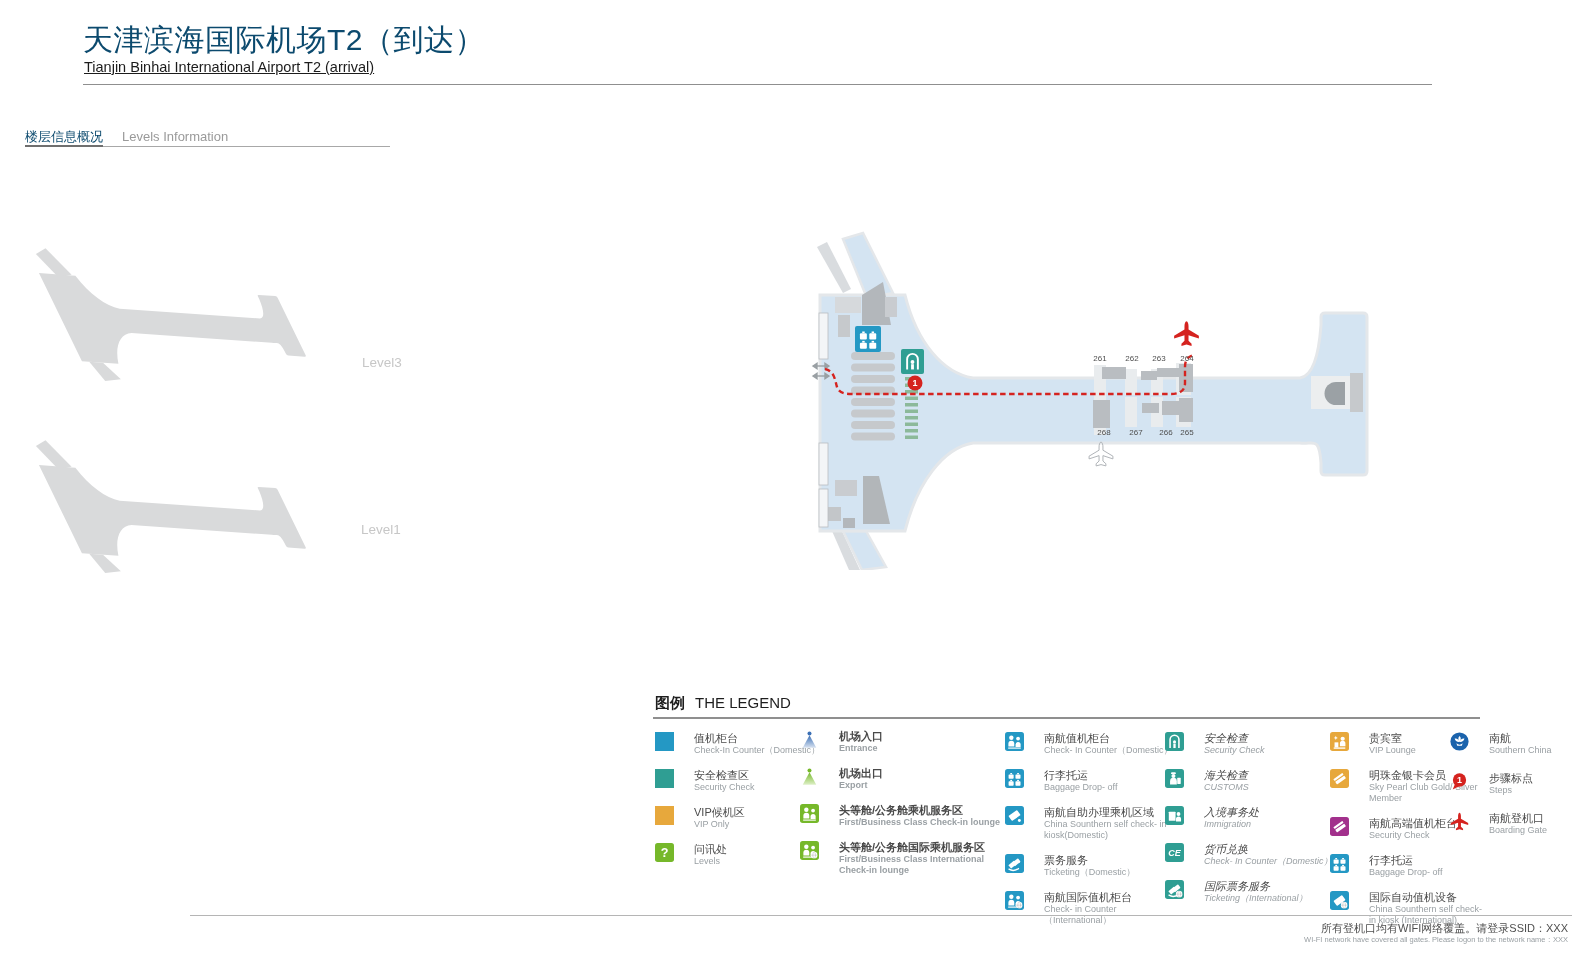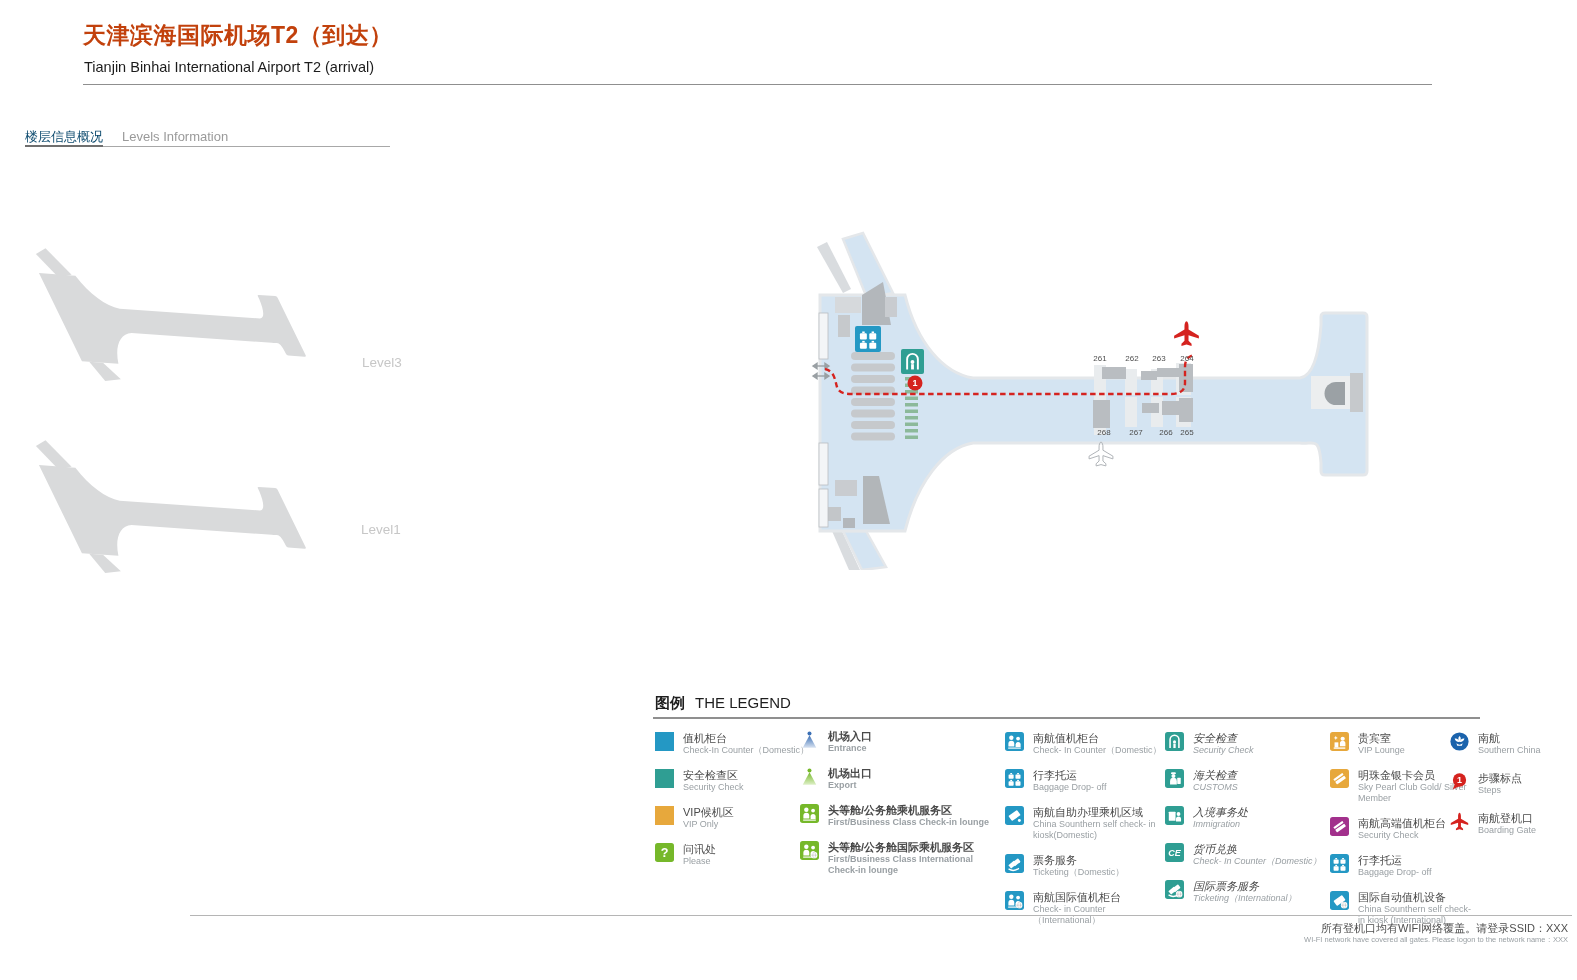--- a/index.html
+++ b/index.html
@@ -3,35 +3,35 @@
 <meta charset="utf-8">
 <style>
   html,body{margin:0;padding:0;background:#fff;}
   body{position:relative;width:1577px;height:980px;font-family:"Liberation Sans",sans-serif;overflow:hidden;}
   .abs{position:absolute;}
   
   .f-blue{fill:var(--blue);} .f-teal{fill:var(--teal);} .f-green{fill:var(--green);}
   .f-orange{fill:var(--orange);} .f-purple{fill:var(--purple);} .f-red{fill:var(--red);}
   .f-brand{fill:var(--brand_blue);}
   
-  .title-zh{left:83px;top:20px;font-size:23px;font-weight:bold;color:#c2410c;letter-spacing:.5px;}
-  .title-en{left:84px;top:59px;font-size:14.5px;color:#1c1c1c;}
+  .title-zh{left:83px;top:20px;font-size:30px;font-weight:normal;color:#0c4a6e;letter-spacing:.5px;}
+  .title-en{left:84px;top:59px;font-size:14.5px;color:#1c1c1c;text-decoration:underline;}
   .title-rule{left:83px;top:84px;width:1349px;height:1px;background:#8f8f8f;}
   
   .lv-zh{left:25px;top:128px;font-size:13px;color:#0c4a6e;}
   .lv-en{left:122px;top:129px;font-size:13px;color:#9a9a9a;}
   .lv-rule{left:25px;top:146px;width:365px;height:1px;background:#a8a8a8;}
   .lv-rule-dark{left:25px;top:145px;width:78px;height:2px;background:#6f6f6f;}
   .level-label{font-size:13.5px;color:#c7c7c7;}
   
   .lg-head{left:655px;top:694px;font-size:15px;color:#1e1e1e;}
   .lg-head .zh{font-weight:bold;margin-right:10px;}
   .lg-rule{left:653px;top:717px;width:827px;height:2px;background:#8f8f8f;}
   .lg-col{display:flex;flex-direction:column;gap:13px;}
-  .litem{display:flex;align-items:flex-start;gap:9px;}
+  .litem{display:flex;align-items:flex-start;gap:20px;}
   .licon{width:19px;height:19px;flex:0 0 auto;display:block;}
   .ltxt .zh{font-size:11px;color:#4a4a4a;line-height:1.2;}
   .ltxt .en{font-size:9px;color:#9aa0a4;line-height:1.2;}
   .w130{width:130px;} .w170{width:175px;} .w140{width:140px;} .w148{width:148px;} .w112{width:118px;}
   
   .ft-rule{left:190px;top:915px;width:1382px;height:1px;background:#b5b5b5;}
   .ft-zh{right:9px;top:921px;font-size:11px;color:#4f4f4f;text-align:right;}
   .ft-en{right:9px;top:935px;font-size:7.5px;color:#9aa0a4;text-align:right;}
   .map-text{font-size:8px;fill:#4f4f4f;}
   .hidden-defs{position:absolute;width:0;height:0;overflow:hidden;}
@@ -299,21 +299,21 @@
         <div class="en">VIP Only</div>
       </div>
   </div>
   <div class="litem">
     <svg class="licon" viewBox="0 0 18 18">
         <rect width="18" height="18" rx="2.5" class="f-green"></rect>
         <text x="9" y="13.5" text-anchor="middle" font-size="12" font-weight="bold" fill="#fff">?</text>
       </svg>
     <div class="ltxt w130">
         <div class="zh">问讯处</div>
-        <div class="en">Please</div>
+        <div class="en">Levels</div>
       </div>
   </div>
 </div>
 
 <div class="abs lg-col" style="left:800px;top:730px;font-weight:bold;">
   <div class="litem">
     <svg class="licon" viewBox="0 0 18 18">
         <circle cx="9" cy="3.4" r="1.9" fill="#3a6fb5"></circle>
         <path d="M9,5 L15.4,16.8 H2.6 Z" fill="url(#grad-entr)"></path>
       </svg>

